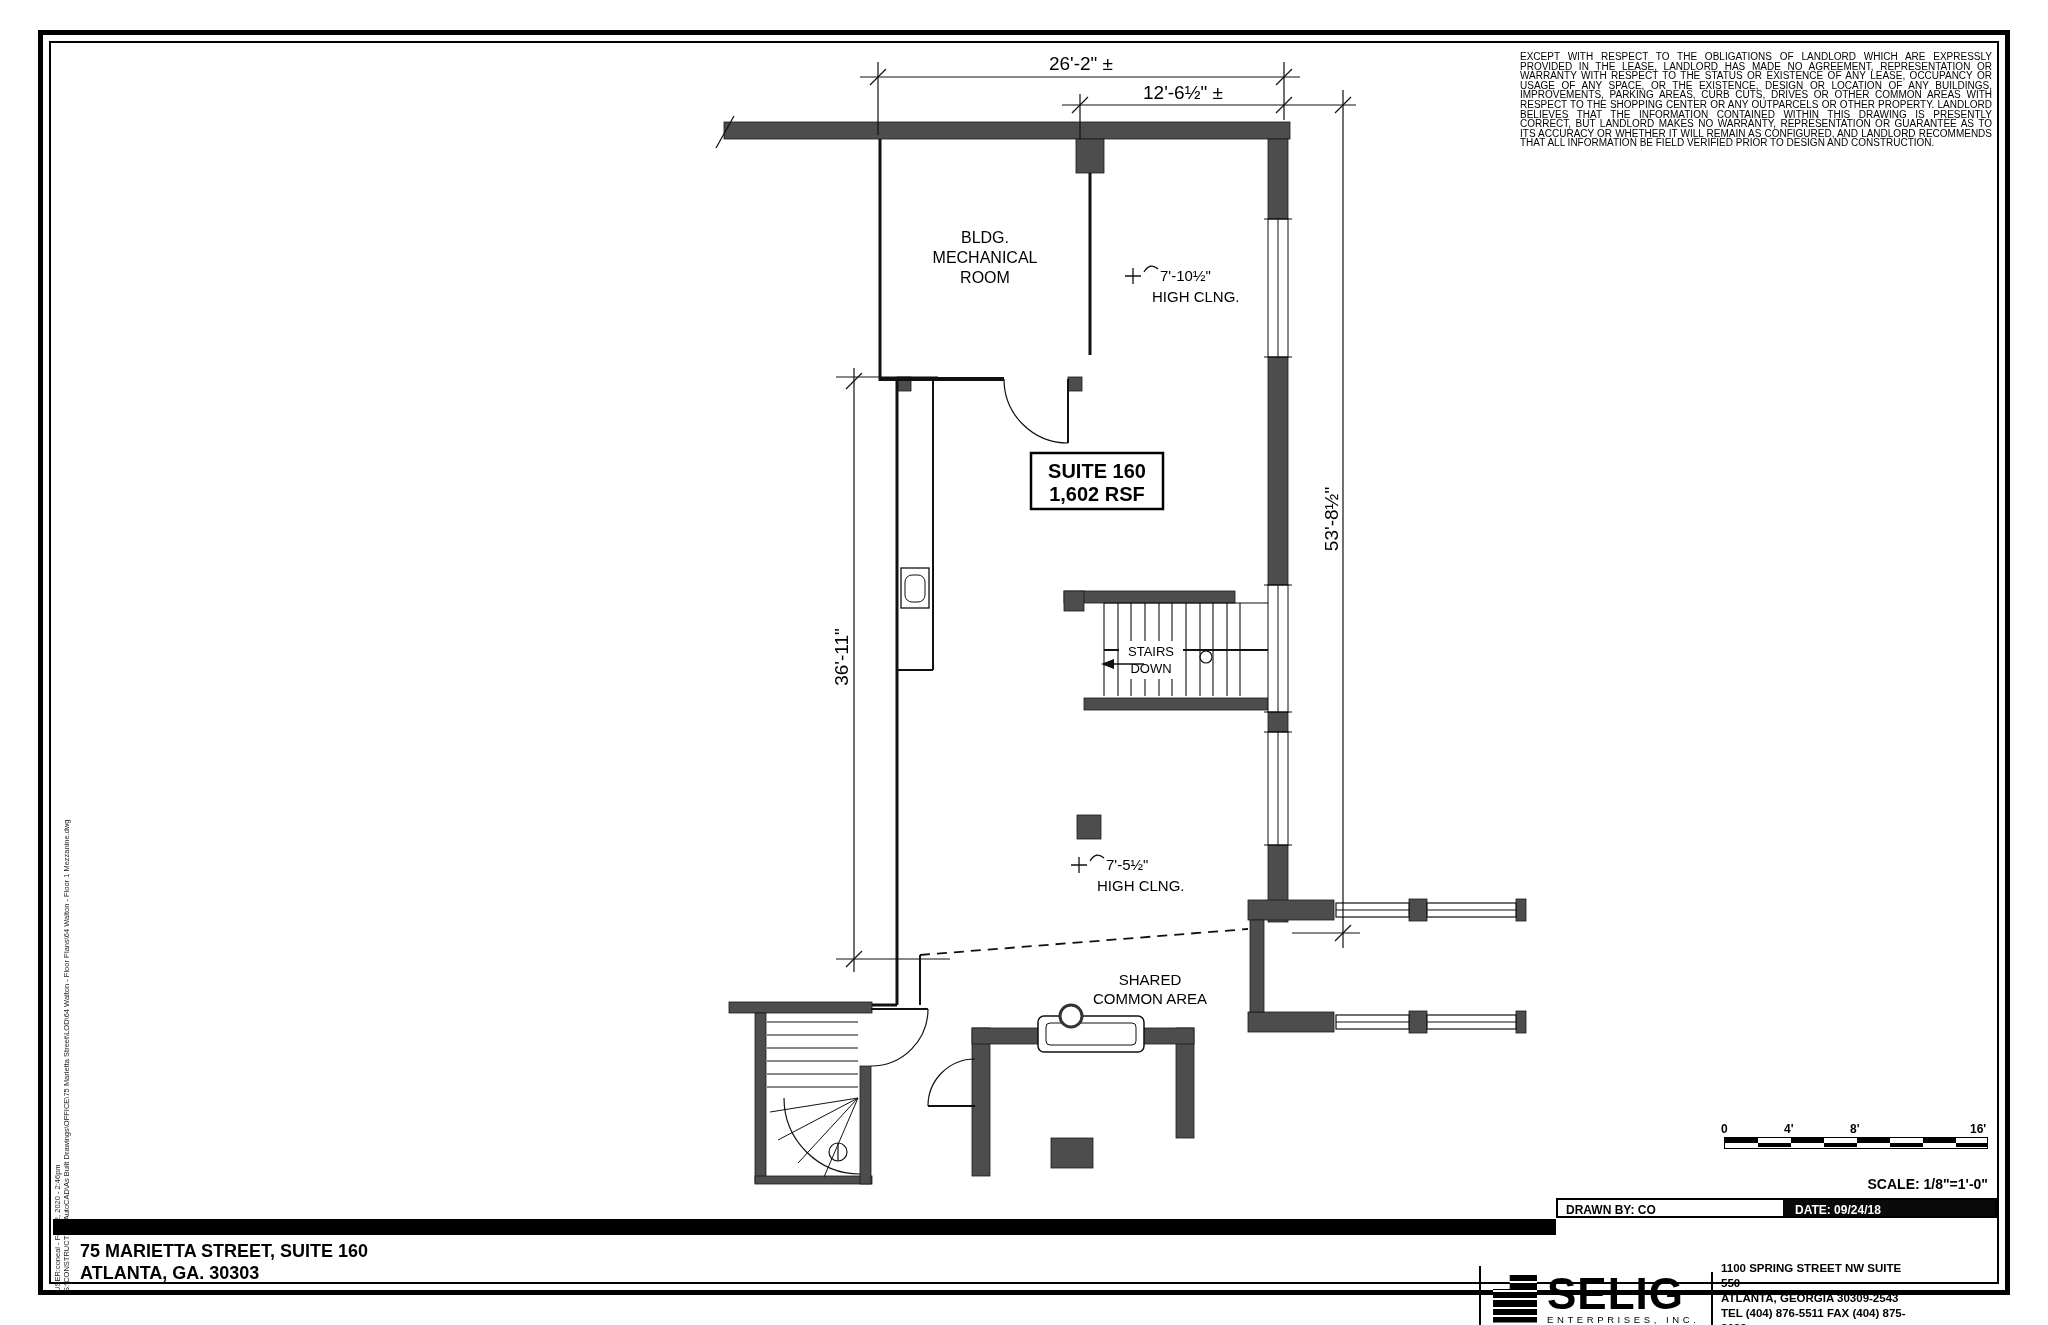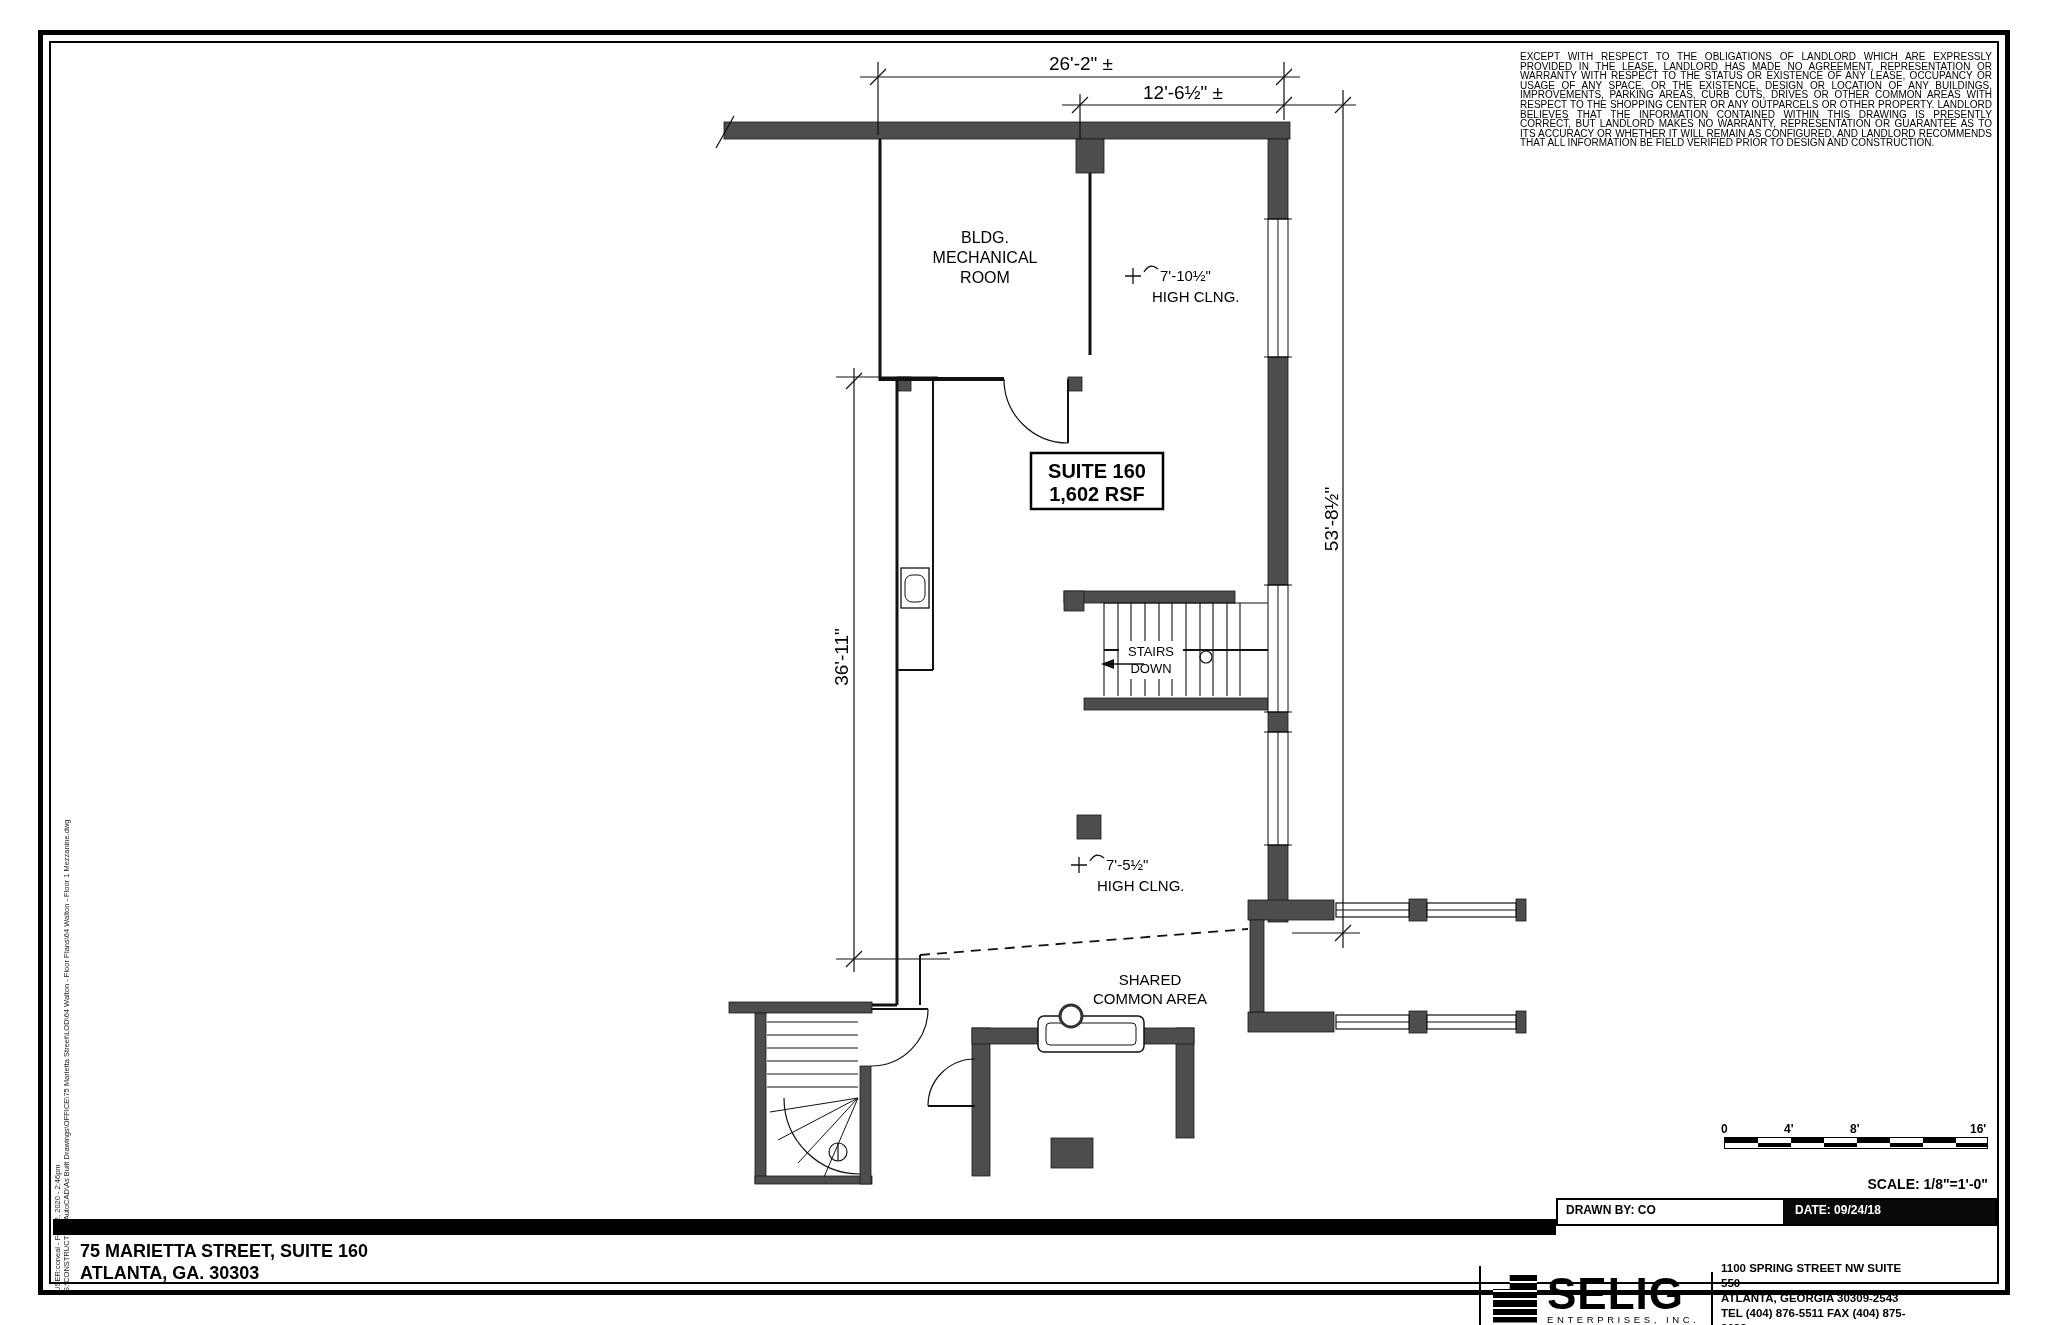--- a/index.html
+++ b/index.html
@@ -35,21 +35,21 @@
   .scalebar { position:absolute; left:1724px; top:1122px; width:264px; height:30px; }
   .scalebar .tick { position:absolute; top:0; font-size:12px; font-weight:700; }
   .scalebar .t0 { left:-3px; } .scalebar .t4 { left:60px; } .scalebar .t8 { left:126px; } .scalebar .t16 { left:246px; }
   .scalebar .bar { position:absolute; top:15px; left:0; width:264px; height:12px; border:1.5px solid #000; }
   .scalebar .row { height:4.5px; }
   .scalebar .r1 { background:repeating-linear-gradient(90deg,#000 0 33px,#fff 33px 66px); }
   .scalebar .r2 { background:repeating-linear-gradient(90deg,#fff 0 33px,#000 33px 66px); }
 
   .scale-text { position:absolute; left:1724px; top:1176px; width:264px; text-align:right; font-size:14px; font-weight:700; }
 
-  .db-strip { position:absolute; left:1556px; top:1198px; width:441px; height:28px; display:flex; border:2px solid #000;gap:35px; }
+  .db-strip { position:absolute; left:1556px; top:1198px; width:441px; height:20px; display:flex; border:2px solid #000;gap:35px; }
   .db-left  { flex:1; background:#fff; font-size:12px; font-weight:700; padding:3px 0 0 8px; }
   .db-right { width:212px; background:#0a0a0a; color:#fff; font-size:12px; font-weight:700; padding:3px 0 0 12px; }
 
   .company { position:absolute; left:1479px; top:1218px; width:441px; height:65px; border-left:2px solid #000; display:flex; align-items:center;margin-top:48px; }
   .logo { width:44px; height:48px; margin-left:12px; flex:0 0 auto;
           background:repeating-linear-gradient(180deg,#000 0 6px,#fff 6px 8.5px);
           clip-path:polygon(0 30%, 38% 30%, 38% 0, 100% 0, 100% 100%, 0 100%); }
   .selig-wrap { margin-left:10px; width:158px; flex:0 0 auto; }
   .selig { font-size:44px; font-weight:700; letter-spacing:1px; line-height:42px; }
   .selig-sub { font-size:9.5px; letter-spacing:3.6px; margin-top:-1px; white-space:nowrap; }

